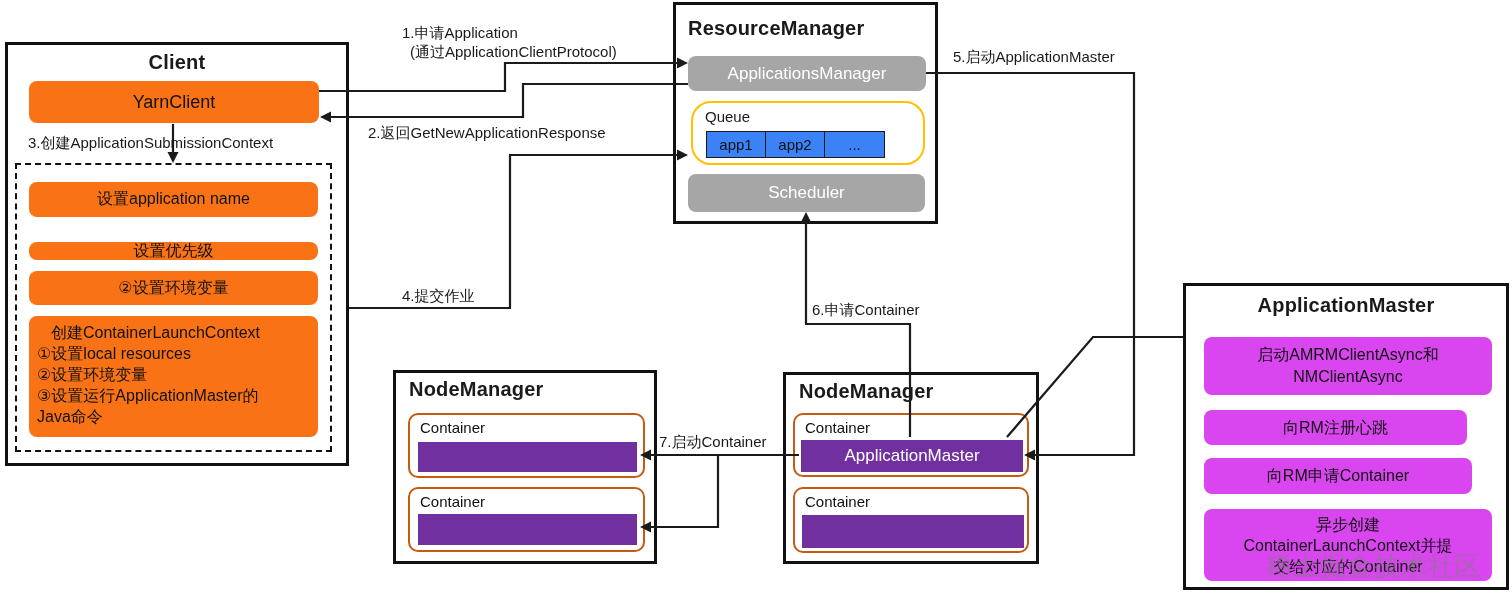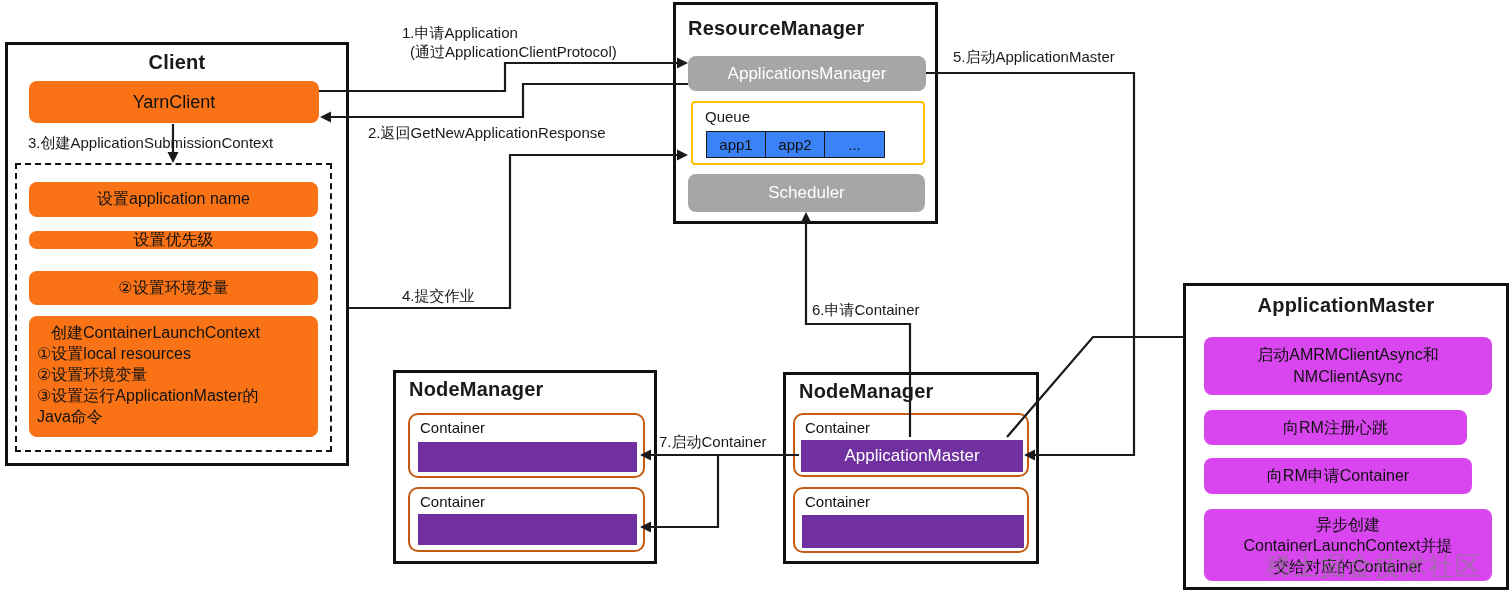--- a/index.html
+++ b/index.html
@@ -14,21 +14,21 @@
 
   .blue  { background:#f97316; color:#111; font-size:16px; }
   .gray  { background:#A6A6A6; color:#fff; font-size:17px; }
   .purple{ background:#7030A0; }
   .orange{ background:#d946ef; color:#111; font-size:16px; white-space:pre-line; line-height:22px; }
 
   .dashedbox { position:absolute; border:2px dashed #111; background:transparent; }
   .ctrbox { position:absolute; border:2.5px solid #C55A11; border-radius:10px; background:#fff; }
   .ctrlabel { position:absolute; left:10px; top:4px; font-size:15px; color:#111; }
 
-  .queuebox { position:absolute; border:2.5px solid #FFC000; border-radius:4px; background:#fff; }
+  .queuebox { position:absolute; border:2.5px solid #FFC000; border-radius:20px; background:#fff; }
   .qcell { height:27px; background:#3b82f6; border:1.5px solid #1a1a1a; margin-left:-1.5px;
            display:flex; align-items:center; justify-content:center; font-size:15px; color:#111; }
   .qcell:first-child { margin-left:0; }
 
   .arrowlabel { position:absolute; font-size:15px; color:#1a1a1a; z-index:55; white-space:nowrap; }
 
   svg.flow { position:absolute; left:0; top:0; z-index:50; pointer-events:none; }
   svg.flow polyline { fill:none; stroke:#1a1a1a; stroke-width:2.2; }
   svg.flow polygon  { fill:#1a1a1a; stroke:none; }
 
@@ -44,21 +44,21 @@
 <div class="canvas">
 
   <div class="box" style="left:5px; top:42px; width:344px; height:424px;">
     <div class="abs title" style="left:0; top:6px; width:100%; text-align:center;">Client</div>
   </div>
   <div class="abs rounded blue" style="left:29px; top:81px; width:290px; height:42px; font-size:18px; z-index:2;">YarnClient</div>
 
   <div class="dashedbox" style="left:15px; top:163px; width:317px; height:289px; z-index:1;"></div>
 
   <div class="abs rounded blue" style="left:29px; top:182px; width:289px; height:35px; z-index:2;">设置application name</div>
-  <div class="abs rounded blue" style="left:29px; top:231px; width:289px; height:18px; z-index:2;">设置优先级</div>
+  <div class="abs rounded blue" style="left:29px; top:242px; width:289px; height:18px; z-index:2;">设置优先级</div>
   <div class="abs rounded blue" style="left:29px; top:271px; width:289px; height:34px; z-index:2;">②设置环境变量</div>
 
   <div class="abs blue" style="left:29px; top:316px; width:289px; height:121px; border-radius:8px; padding:6px 8px; line-height:21px; z-index:2;">
     <div class="launch-line1">创建ContainerLaunchContext</div>
     <div class="pre">①设置local resources
 ②设置环境变量
 ③设置运行ApplicationMaster的
 Java命令</div>
   </div>
 

